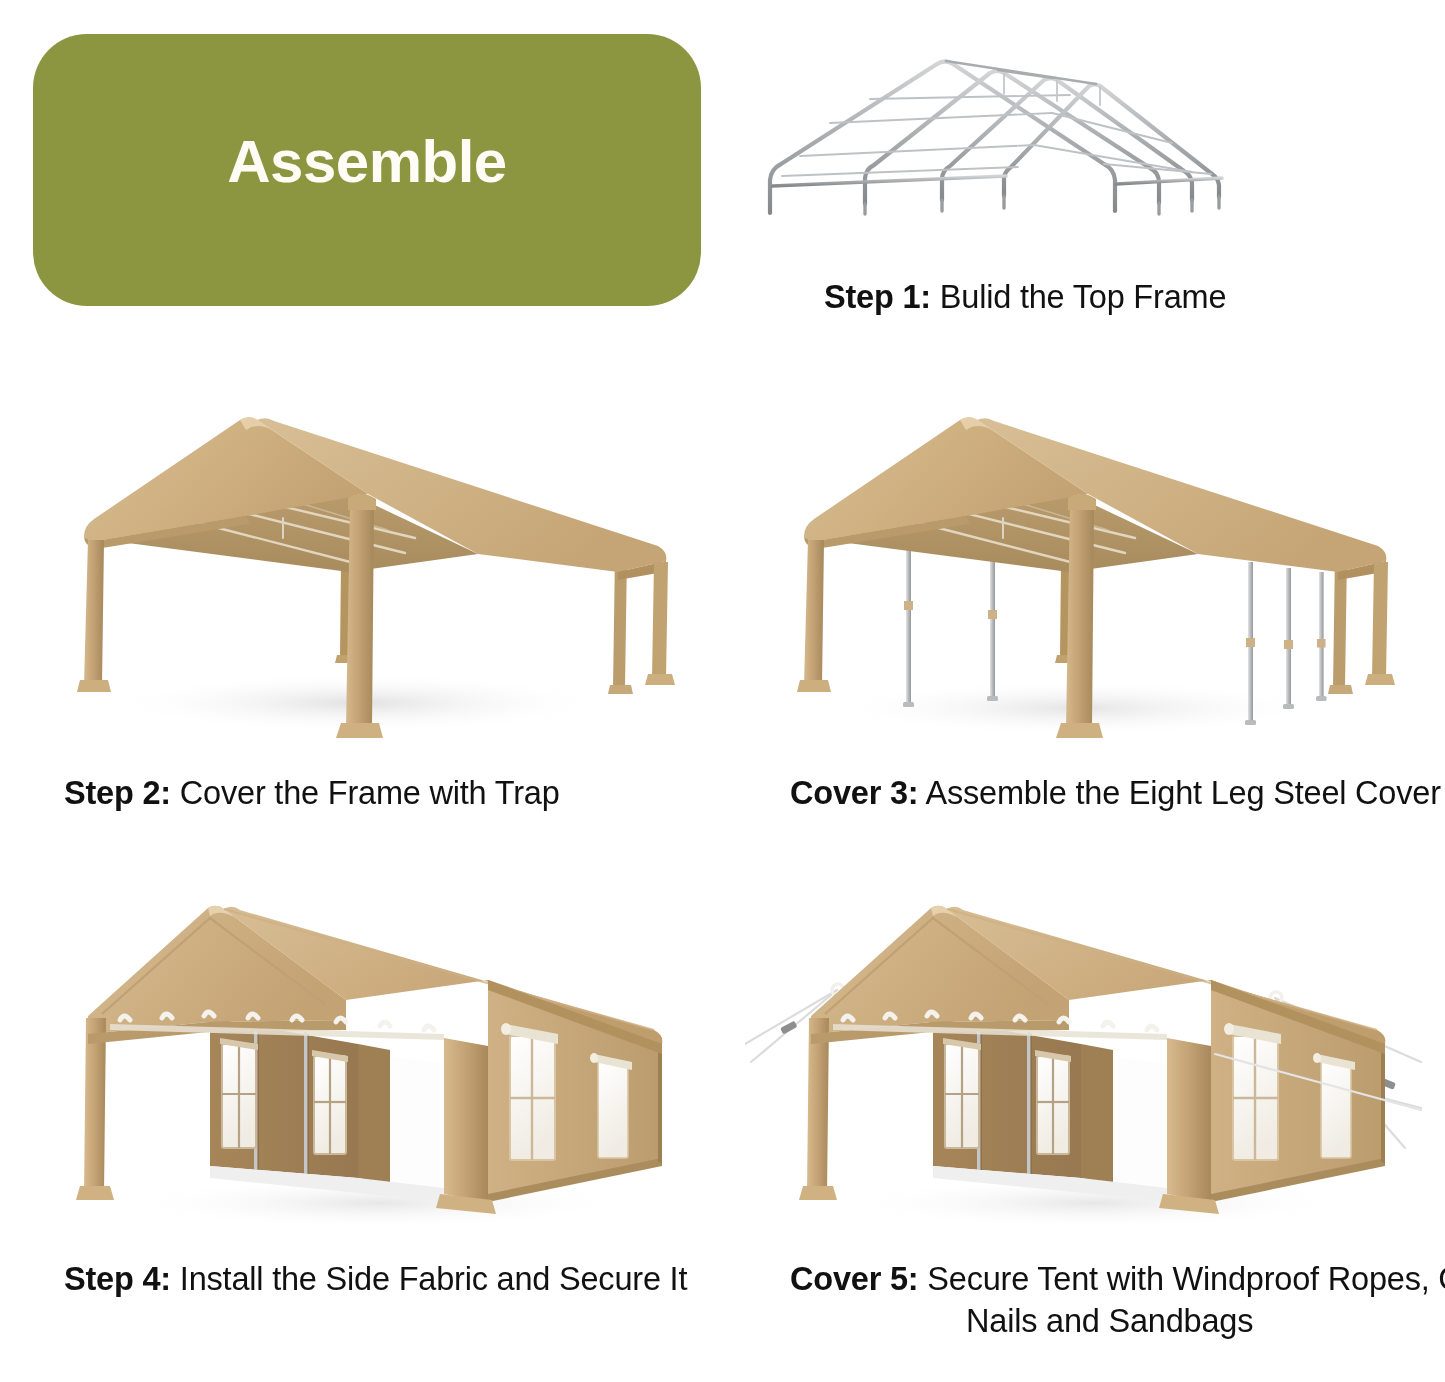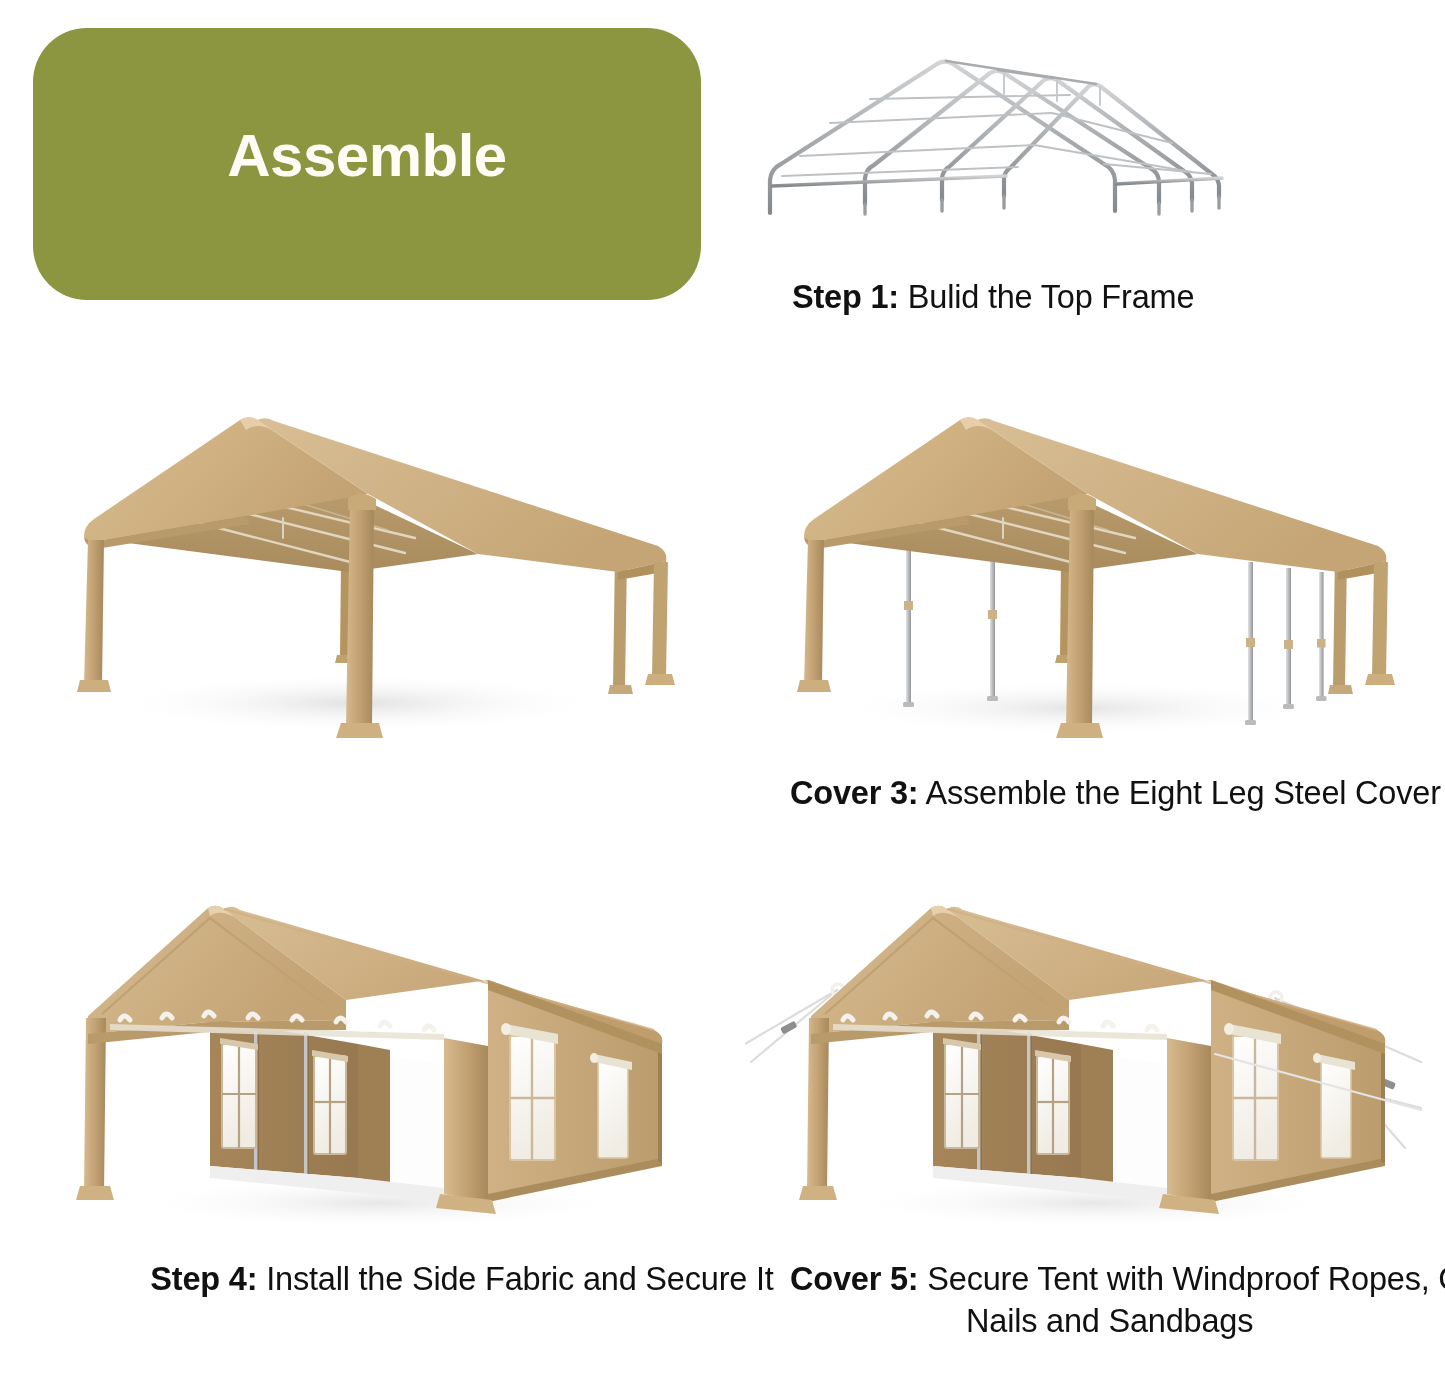--- a/index.html
+++ b/index.html
@@ -20,21 +20,21 @@
   .page {
     position: relative;
     width: 1445px;
     height: 1382px;
   }
 
   
   .badge {
     position: absolute;
     left: 33px;
-    top: 28px;
+    top: 34px;
     width: 668px;
     height: 272px;
     border-radius: 54px;
     display: flex;
     align-items: center;
     justify-content: center;
     text-align: center;
     box-sizing: border-box;
     padding: 2px 34px 18px 34px;
   }
@@ -137,21 +137,21 @@
         <path d="M 113 176 L 113 186"></path>
         <path d="M 190 172 L 190 183"></path>
         <path d="M 252 168 L 252 180"></path>
         <path d="M 407 175 L 407 186"></path>
         <path d="M 440 172 L 440 183"></path>
         <path d="M 467 169 L 467 180"></path>
       </g>
     </svg>
   </div>
 
-  <div class="caption" style="left:792px; top:276px; width:560px;">
+  <div class="caption" style="left:824px; top:276px; width:560px;">
     <span class="lbl">Step 1:</span> 
     <span class="body">Bulid the Top Frame</span>
   </div>
 
   <div class="fig" style="left:58px; top:358px; width:626px; height:400px;">
     <svg viewBox="0 0 626 400" xmlns="http://www.w3.org/2000/svg">
       <defs>
         <linearGradient id="roofL2" x1="0" y1="0" x2="1" y2="0.4">
           <stop offset="0%" stop-color="#d8bd92"></stop>
           <stop offset="60%" stop-color="#cdae7e"></stop>
@@ -216,20 +216,24 @@
       <path d="M 292 146 L 316 146 L 314 370 L 288 370 Z" fill="url(#post2)"></path>
       <path d="M 283 365 L 321 365 L 325 380 L 278 380 Z" fill="#cfb080"></path>
 
       <path d="M 290 140 Q 303 131 318 141 L 318 152 L 290 152 Z" fill="#c8a978"></path>
 
       <path d="M 596 204 L 610 204 L 608 320 L 594 320 Z" fill="#c1a271"></path>
       <path d="M 590 316 L 614 316 L 617 327 L 587 327 Z" fill="#cdae7e"></path>
     </svg>
   </div>
 
+  <div class="caption" style="left:64px; top:772px; width:640px;">
+    <span class="lbl">Step 2:</span> 
+    <span class="body">Cover the Frame with Trap</span>
+  </div>
 
   <div class="fig" style="left:778px; top:358px; width:626px; height:400px;">
     <svg viewBox="0 0 626 400" xmlns="http://www.w3.org/2000/svg">
       <defs>
         <linearGradient id="roofL3" x1="0" y1="0" x2="1" y2="0.4">
           <stop offset="0%" stop-color="#d8bd92"></stop>
           <stop offset="60%" stop-color="#cdae7e"></stop>
           <stop offset="100%" stop-color="#c3a273"></stop>
         </linearGradient>
         <linearGradient id="roofR3" x1="0" y1="0" x2="1" y2="0.5">
@@ -430,21 +434,21 @@
         <path d="M 234 172 Q 238 164 244 172"></path>
         <path d="M 278 174 Q 282 166 288 174"></path>
         <path d="M 322 178 Q 326 170 332 178"></path>
         <path d="M 366 182 Q 370 174 376 182"></path>
       </g>
 
       <path d="M 52 176 L 386 186 L 386 192 L 52 182 Z" fill="#e8e2d3" opacity="0.85"></path>
     </svg>
   </div>
 
-  <div class="caption hang" style="left:64px; top:1258px; width:620px;text-align:center;">
+  <div class="caption hang" style="left:64px; top:1258px; width:620px;">
     <span class="lbl">Step 4:</span> 
     <span class="body">Install the Side Fabric and Secure It</span>
   </div>
 
   <div class="fig" style="left:745px; top:848px; width:680px; height:400px;">
     <svg viewBox="0 0 680 400" xmlns="http://www.w3.org/2000/svg">
       <defs>
         <linearGradient id="roofL5" x1="0" y1="0" x2="1" y2="0.4">
           <stop offset="0%" stop-color="#d6bb90"></stop>
           <stop offset="100%" stop-color="#c3a273"></stop>

